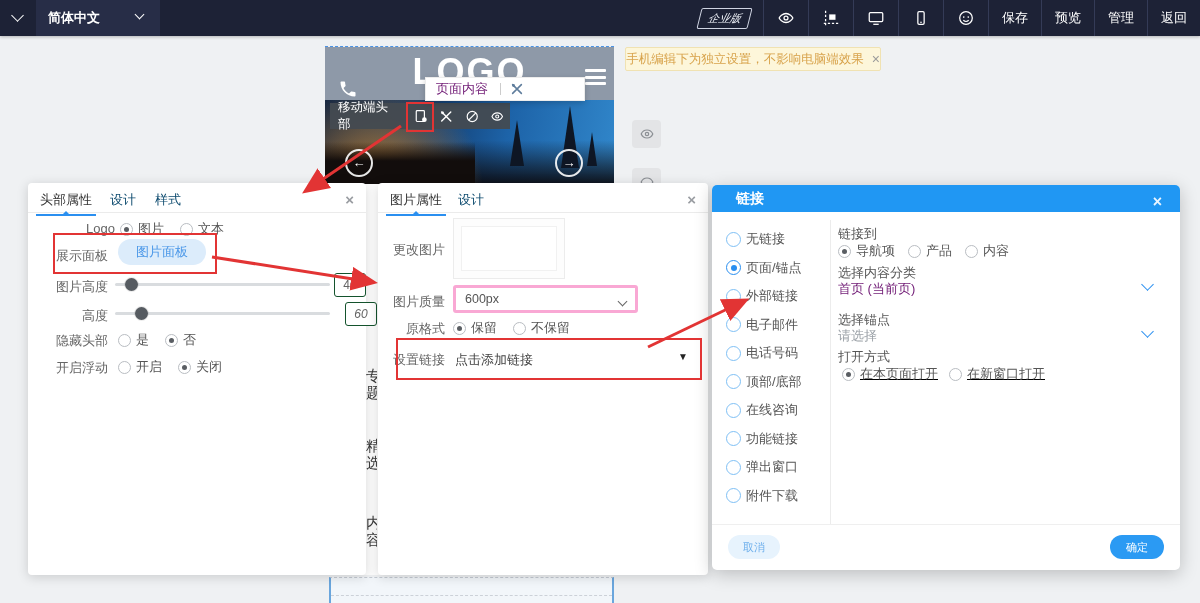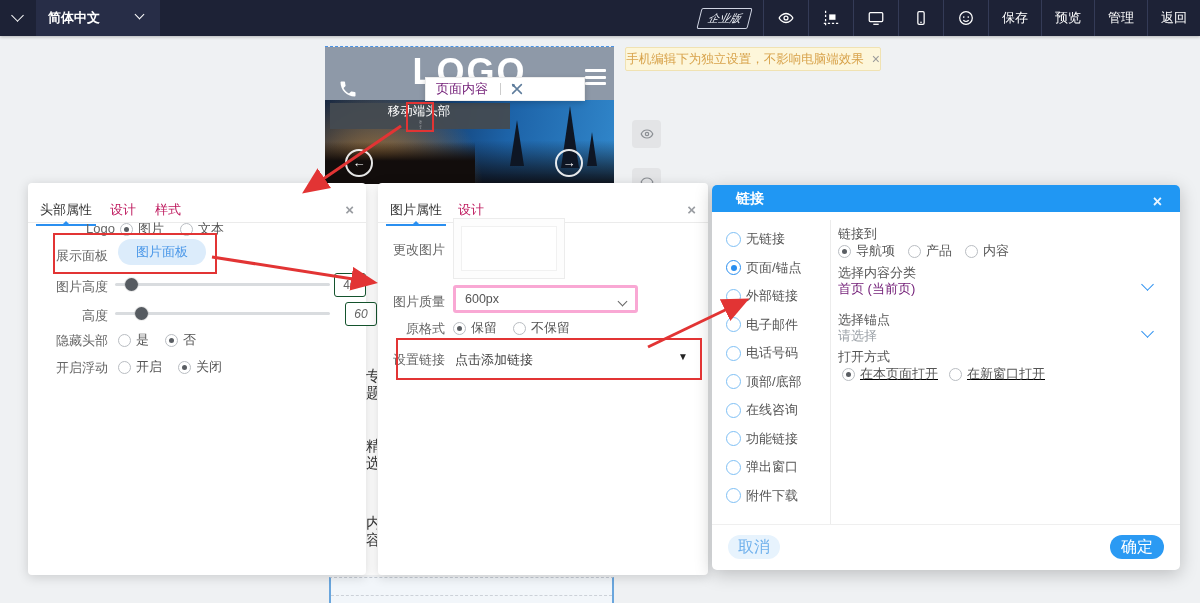--- a/index.html
+++ b/index.html
@@ -40,40 +40,40 @@
   .sp3{left:262px;bottom:18px;width:10px;height:34px;clip-path:polygon(50% 0,100% 100%,0 100%);}
   .bmass{position:absolute;left:0;bottom:0;width:150px;height:42px;background:linear-gradient(to top,#120d0c 55%,rgba(18,13,12,0));}
   .car-arrow{position:absolute;width:24px;height:24px;border:2px solid rgba(255,255,255,.9);border-radius:50%;color:#fff;font-size:13px;line-height:24px;text-align:center;}
   .car-left{left:345px;top:149px;}
   .car-right{left:555px;top:149px;}
   .phone-body{position:absolute;left:325px;top:184px;width:289px;height:391px;background:#fff;overflow:hidden;}
   .frag{position:absolute;left:41px;width:11px;overflow:hidden;color:#3a3a3a;font-size:15px;line-height:17px;}
   .tooltip{position:absolute;left:425px;top:77px;width:158px;height:22px;background:#fff;border:1px solid #ececec;box-shadow:0 2px 6px rgba(0,0,0,.18);display:flex;align-items:center;z-index:5;}
   .tooltip .tt-label{font-size:13px;color:#701a75;margin-left:10px;}
   .tooltip .tt-sep{width:1px;height:12px;background:#ccc;margin:0 9px 0 12px;}
-  .mod-toolbar{position:absolute;left:330px;top:103px;width:180px;height:26px;background:rgba(68,74,81,.94);display:flex;align-items:center;z-index:4;flex-direction:column;}
+  .mod-toolbar{position:absolute;left:330px;top:103px;width:180px;height:26px;background:rgba(68,74,81,.94);display:flex;align-items:center;z-index:4;}
   .mod-toolbar .mt-label{color:#fff;font-size:12.5px;margin:0 10px 0 8px;}
   .mt-icon{width:15px;height:15px;margin:0 5.5px;display:block;}
   .eye-btn{position:absolute;left:632px;width:29px;height:28px;background:#e3e4e6;border-radius:4px;display:flex;align-items:center;justify-content:center;}
   .eye-btn.b1{top:120px;}
   .eye-btn.b2{top:168px;height:15px;border-radius:4px 4px 0 0;align-items:flex-start;overflow:hidden;}
   .bottom-dash{position:absolute;left:329px;top:577px;width:281px;height:26px;border-left:2px solid #6aa6dd;border-right:2px solid #6aa6dd;border-top:1px dashed #c5cbd3;background:rgba(243,248,252,.7);}
   .bottom-dash::after{content:"";position:absolute;left:0;right:0;top:17px;border-top:1px dashed #ccd1d8;}
 
   
   .notice{position:absolute;left:625px;top:47px;width:254px;height:22px;background:#fdf6da;border:1px solid #f0e2b2;border-radius:2px;display:flex;align-items:center;justify-content:center;z-index:3;}
   .notice .n-text{font-size:12.5px;color:#d8a34c;}
   .notice .n-close{font-size:14px;color:#9b9b9b;margin-left:8px;cursor:pointer;line-height:1;}
 
   
   .panel{position:absolute;background:#fff;border-radius:4px;box-shadow:0 2px 12px rgba(0,0,0,.16);z-index:10;}
   .panel-left{left:28px;top:183px;width:338px;height:392px;}
   .panel-mid{left:378px;top:183px;width:330px;height:392px;}
-  .tabs{position:absolute;left:0;top:12px;right:0;height:27px;border-bottom:1px solid #ebebeb;padding-left:42px;}
-  .tab{position:absolute;top:6px;font-size:13px;color:#be185d;cursor:pointer;}
+  .tabs{position:absolute;left:0;top:2px;right:0;height:27px;border-bottom:1px solid #ebebeb;padding-left:42px;}
+  .tab{position:absolute;top:6px;font-size:13px;color:#0c4a6e;cursor:pointer;}
   .tab.active{color:#333;}
   .tab.active::after{content:"";position:absolute;left:-4px;right:-4px;bottom:-7px;height:2px;background:#2a8ff0;}
   .tab.active::before{content:"";position:absolute;left:50%;margin-left:-4px;bottom:-6px;border:4px solid transparent;border-bottom-color:#2a8ff0;border-top:none;}
   .close-x{position:absolute;top:7px;font-size:15px;color:#9a9da2;cursor:pointer;line-height:1;font-weight:bold;}
   .flabel{position:absolute;font-size:13px;color:#666;text-align:right;}
   .radio-row{position:absolute;display:flex;gap:16px;}
   .radio-item{display:flex;align-items:center;gap:5px;font-size:13px;color:#555;cursor:pointer;white-space:nowrap;}
   .rdot{width:13px;height:13px;border-radius:50%;border:1px solid #b9bdc2;background:#fff;position:relative;flex:none;box-sizing:border-box;}
   .radio-item.on .rdot::after{content:"";position:absolute;left:3px;top:3px;right:3px;bottom:3px;border-radius:50%;background:#5a5e63;}
   .radio-item.blue .rdot{width:15px;height:15px;border-color:#7fc0f5;}
@@ -96,21 +96,21 @@
   .dlg-title{color:#fff;font-size:14px;font-weight:bold;margin-left:24px;}
   .dlg-close{position:absolute;right:18px;top:9px;color:#eaf5ff;font-size:16px;font-weight:bold;cursor:pointer;line-height:1;}
   .dlg-left{position:absolute;left:0;top:35px;width:118px;bottom:45px;border-right:1px solid #ececec;}
   .type-list{position:absolute;left:14px;top:10px;display:flex;flex-direction:column;gap:10.5px;}
   .dlg-right{position:absolute;left:118px;top:35px;right:0;bottom:45px;}
   .dlg-label{position:absolute;left:8px;font-size:13px;color:#555;}
   .dlg-value{position:absolute;left:8px;font-size:13px;color:#701a75;}
   .dlg-value.placeholder{color:#9aa0a6;}
   .chev-blue{position:absolute;width:8px;height:8px;border-right:1.8px solid #2a8ff0;border-bottom:1.8px solid #2a8ff0;transform:rotate(45deg);cursor:pointer;}
   .dlg-footer{position:absolute;left:0;right:0;bottom:0;height:45px;border-top:1px solid #efefef;}
-  .btn{position:absolute;height:24px;border-radius:13px;font-size:16px;display:flex;align-items:center;justify-content:center;cursor:pointer;}
+  .btn{position:absolute;height:24px;border-radius:13px;font-size:11px;display:flex;align-items:center;justify-content:center;cursor:pointer;}
   .btn-cancel{left:16px;top:10px;width:52px;background:#e7f3fd;color:#6fb0ec;}
   .btn-ok{right:16px;top:10px;width:54px;background:#2b9af3;color:#fff;}
 
   
   .red-box{position:absolute;border:2px solid #e23434;z-index:30;pointer-events:none;}
   .anno-svg{position:absolute;left:0;top:0;width:1200px;height:603px;z-index:31;pointer-events:none;}
 </style>
 </head>
 <body>
 

